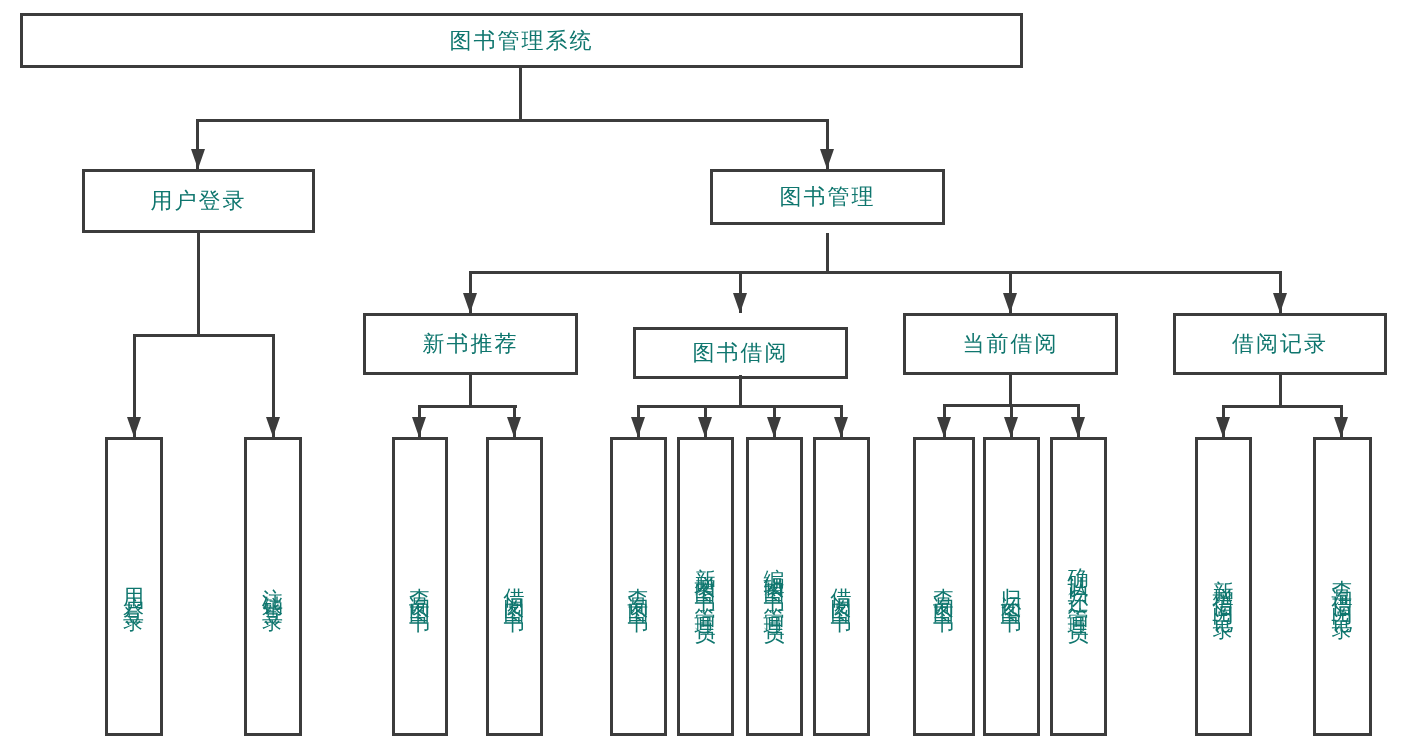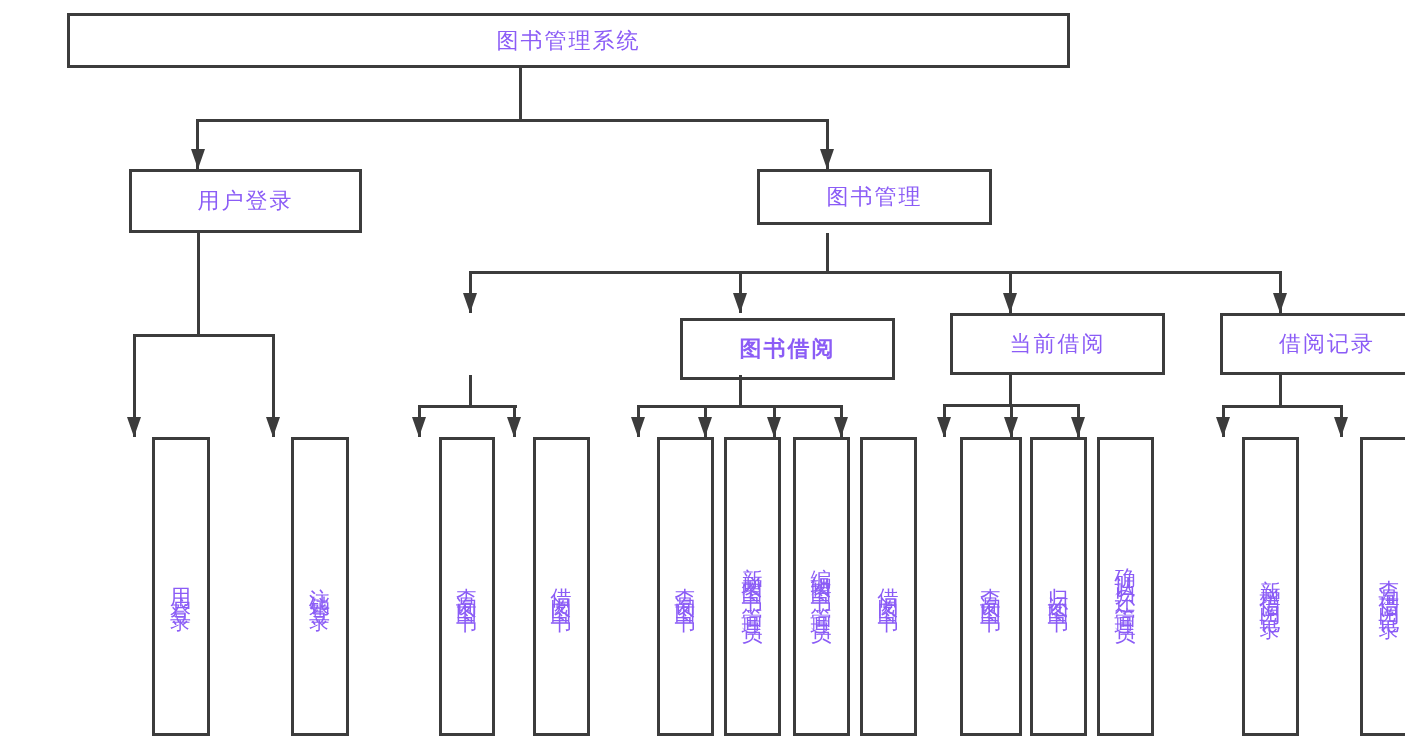--- a/index.html
+++ b/index.html
@@ -2,22 +2,22 @@
 <html><head>
 <meta charset="utf-8">
 <style>
   html, body { margin:0; padding:0; background:#ffffff; }
   .canvas {
     position:relative; width:1405px; height:747px; background:#ffffff;
     font-family:"Liberation Sans","DejaVu Sans",sans-serif; overflow:hidden;
   }
   .box {
     position:absolute; box-sizing:border-box; background:#ffffff;
-    border:3px solid #3c3c3c; color:#8b5cf6;
-    display:flex; align-items:center; justify-content:center;margin-left:47px;
+    border:3px solid #3c3c3c; color:#0f766e;
+    display:flex; align-items:center; justify-content:center;
   }
   .box.h { font-size:22px; letter-spacing:2px; white-space:nowrap; }
   .box.v {
     writing-mode:vertical-rl; text-orientation:mixed;
     font-size:21px; letter-spacing:8px; line-height:1;
   }
   .vline { position:absolute; width:3px; background:#3c3c3c; }
   .hline { position:absolute; height:3px; background:#3c3c3c; }
   .arrow {
     position:absolute; width:0; height:0;
@@ -58,21 +58,22 @@
   <div class="hline" style="left:469px; top:271px; width:813px;"></div>
   <div class="vline" style="left:469px; top:271px; height:42px;"></div>
   <div class="vline" style="left:739px; top:271px; height:42px;"></div>
   <div class="vline" style="left:1009px; top:271px; height:42px;"></div>
   <div class="vline" style="left:1279px; top:271px; height:42px;"></div>
   <div class="arrow" style="left:463px; top:293px;"></div>
   <div class="arrow" style="left:733px; top:293px;"></div>
   <div class="arrow" style="left:1003px; top:293px;"></div>
   <div class="arrow" style="left:1273px; top:293px;"></div>
 
-  <div class="box h" style="left:633px; top:318px; width:215px; height:62px;font-weight:bold;">图书借阅</div>
+  <div class="box h" style="left:363px; top:313px; width:215px; height:62px;">新书推荐</div>
+  <div class="box h" style="left:633px; top:327px; width:215px; height:52px;">图书借阅</div>
   <div class="box h" style="left:903px; top:313px; width:215px; height:62px;font-family:Liberation Serif, serif;">当前借阅</div>
   <div class="box h" style="left:1173px; top:313px; width:214px; height:62px;">借阅记录</div>
 
   <div class="vline" style="left:469px; top:375px; height:33px;"></div>
   <div class="hline" style="left:418px; top:405px; width:99px;"></div>
   <div class="vline" style="left:418px; top:405px; height:32px;"></div>
   <div class="vline" style="left:513px; top:405px; height:32px;"></div>
   <div class="arrow" style="left:412px; top:417px;"></div>
   <div class="arrow" style="left:507px; top:417px;"></div>
 

